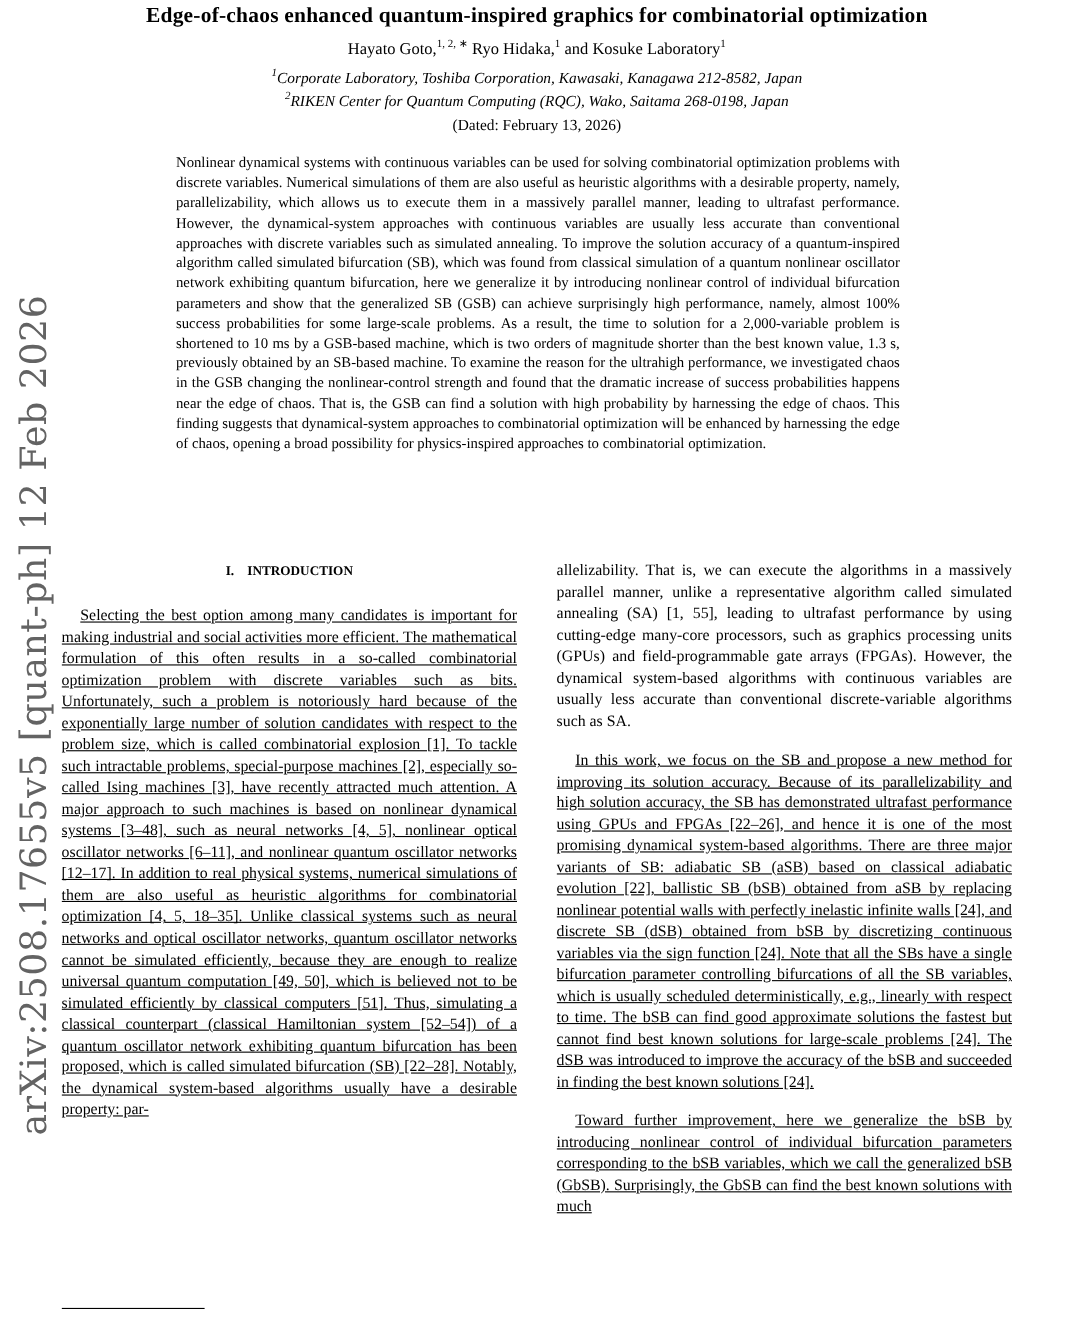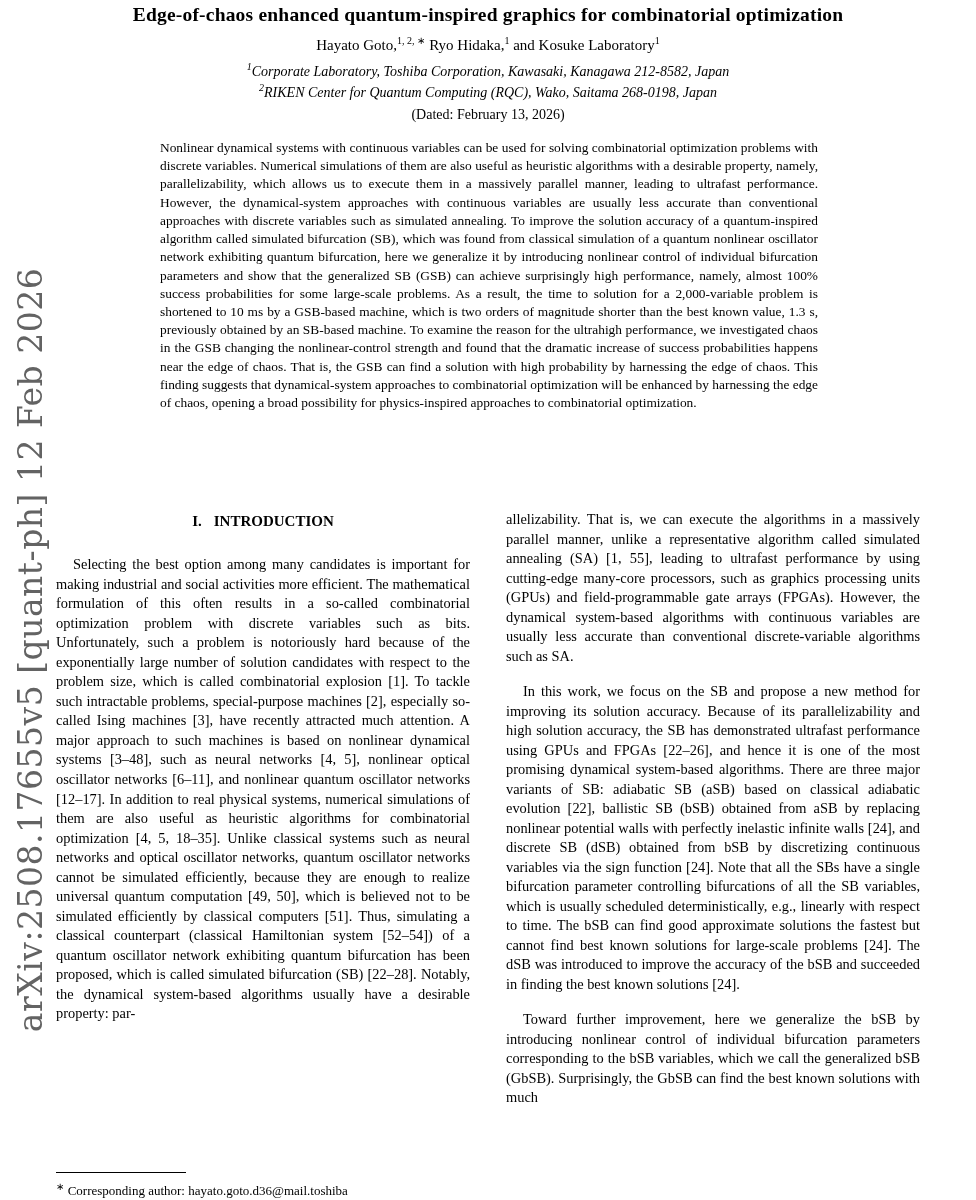--- a/index.html
+++ b/index.html
@@ -86,27 +86,27 @@
     line-height: 1.355;
     text-align: justify;
     hyphens: auto; -webkit-hyphens: auto;
   }
   .col-left { left: 0; }
   .col-right { left: 450px; }
 
   .section-heading {
     margin-top: 6px;
     text-align: center;
-    font-size: 15px;
+    font-size: 12px;
     font-weight: bold;
   }
   .section-heading .sec-num { margin-right: 12px; }
 
   .col p { margin: 0; }
-  .col p.indent { text-indent: 17px; }
+  .col p.indent { text-indent: 17px; text-decoration: underline; }
   .col-left p.indent { margin-top: 24px; }
   .col-right p.first { margin-top: 5px; }
   .col-right p.indent { margin-top: 16px; }
 
   
   .footnote-area {
     position: absolute;
     left: 0; bottom: 0;
     width: 414px;
     background: #fff;
@@ -148,21 +148,20 @@
   <div class="columns">
 
     <div class="col col-left">
       <div class="section-heading">
         <span class="sec-num">I.</span><span>INTRODUCTION</span>
       </div>
       <p class="indent">Selecting the best option among many candidates is important for making industrial and social activities more efficient. The mathematical formulation of this often results in a so-called combinatorial optimization problem with discrete variables such as bits. Unfortunately, such a problem is notoriously hard because of the exponentially large number of solution candidates with respect to the problem size, which is called combinatorial explosion [1]. To tackle such intractable problems, special-purpose machines [2], especially so-called Ising machines [3], have recently attracted much attention. A major approach to such machines is based on nonlinear dynamical systems [3–48], such as neural networks [4, 5], nonlinear optical oscillator networks [6–11], and nonlinear quantum oscillator networks [12–17]. In addition to real physical systems, numerical simulations of them are also useful as heuristic algorithms for combinatorial optimization [4, 5, 18–35]. Unlike classical systems such as neural networks and optical oscillator networks, quantum oscillator networks cannot be simulated efficiently, because they are enough to realize universal quantum computation [49, 50], which is believed not to be simulated efficiently by classical computers [51]. Thus, simulating a classical counterpart (classical Hamiltonian system [52–54]) of a quantum oscillator network exhibiting quantum bifurcation has been proposed, which is called simulated bifurcation (SB) [22–28]. Notably, the dynamical system-based algorithms usually have a desirable property: par-</p>
 
       <div class="footnote-area">
         <div class="footnote-rule"></div>
-        <div class="footnote"><sup>∗</sup><span> Corresponding author: hayato.goto.d36@mail.toshiba</span></div>
       </div>
     </div>
 
     <div class="col col-right">
       <p class="first">allelizability. That is, we can execute the algorithms in a massively parallel manner, unlike a representative algorithm called simulated annealing (SA) [1, 55], leading to ultrafast performance by using cutting-edge many-core processors, such as graphics processing units (GPUs) and field-programmable gate arrays (FPGAs). However, the dynamical system-based algorithms with continuous variables are usually less accurate than conventional discrete-variable algorithms such as SA.</p>
       <p class="indent">In this work, we focus on the SB and propose a new method for improving its solution accuracy. Because of its parallelizability and high solution accuracy, the SB has demonstrated ultrafast performance using GPUs and FPGAs [22–26], and hence it is one of the most promising dynamical system-based algorithms. There are three major variants of SB: adiabatic SB (aSB) based on classical adiabatic evolution [22], ballistic SB (bSB) obtained from aSB by replacing nonlinear potential walls with perfectly inelastic infinite walls [24], and discrete SB (dSB) obtained from bSB by discretizing continuous variables via the sign function [24]. Note that all the SBs have a single bifurcation parameter controlling bifurcations of all the SB variables, which is usually scheduled deterministically, e.g., linearly with respect to time. The bSB can find good approximate solutions the fastest but cannot find best known solutions for large-scale problems [24]. The dSB was introduced to improve the accuracy of the bSB and succeeded in finding the best known solutions [24].</p>
       <p class="indent">Toward further improvement, here we generalize the bSB by introducing nonlinear control of individual bifurcation parameters corresponding to the bSB variables, which we call the generalized bSB (GbSB). Surprisingly, the GbSB can find the best known solutions with much</p>
     </div>
 
   </div>

